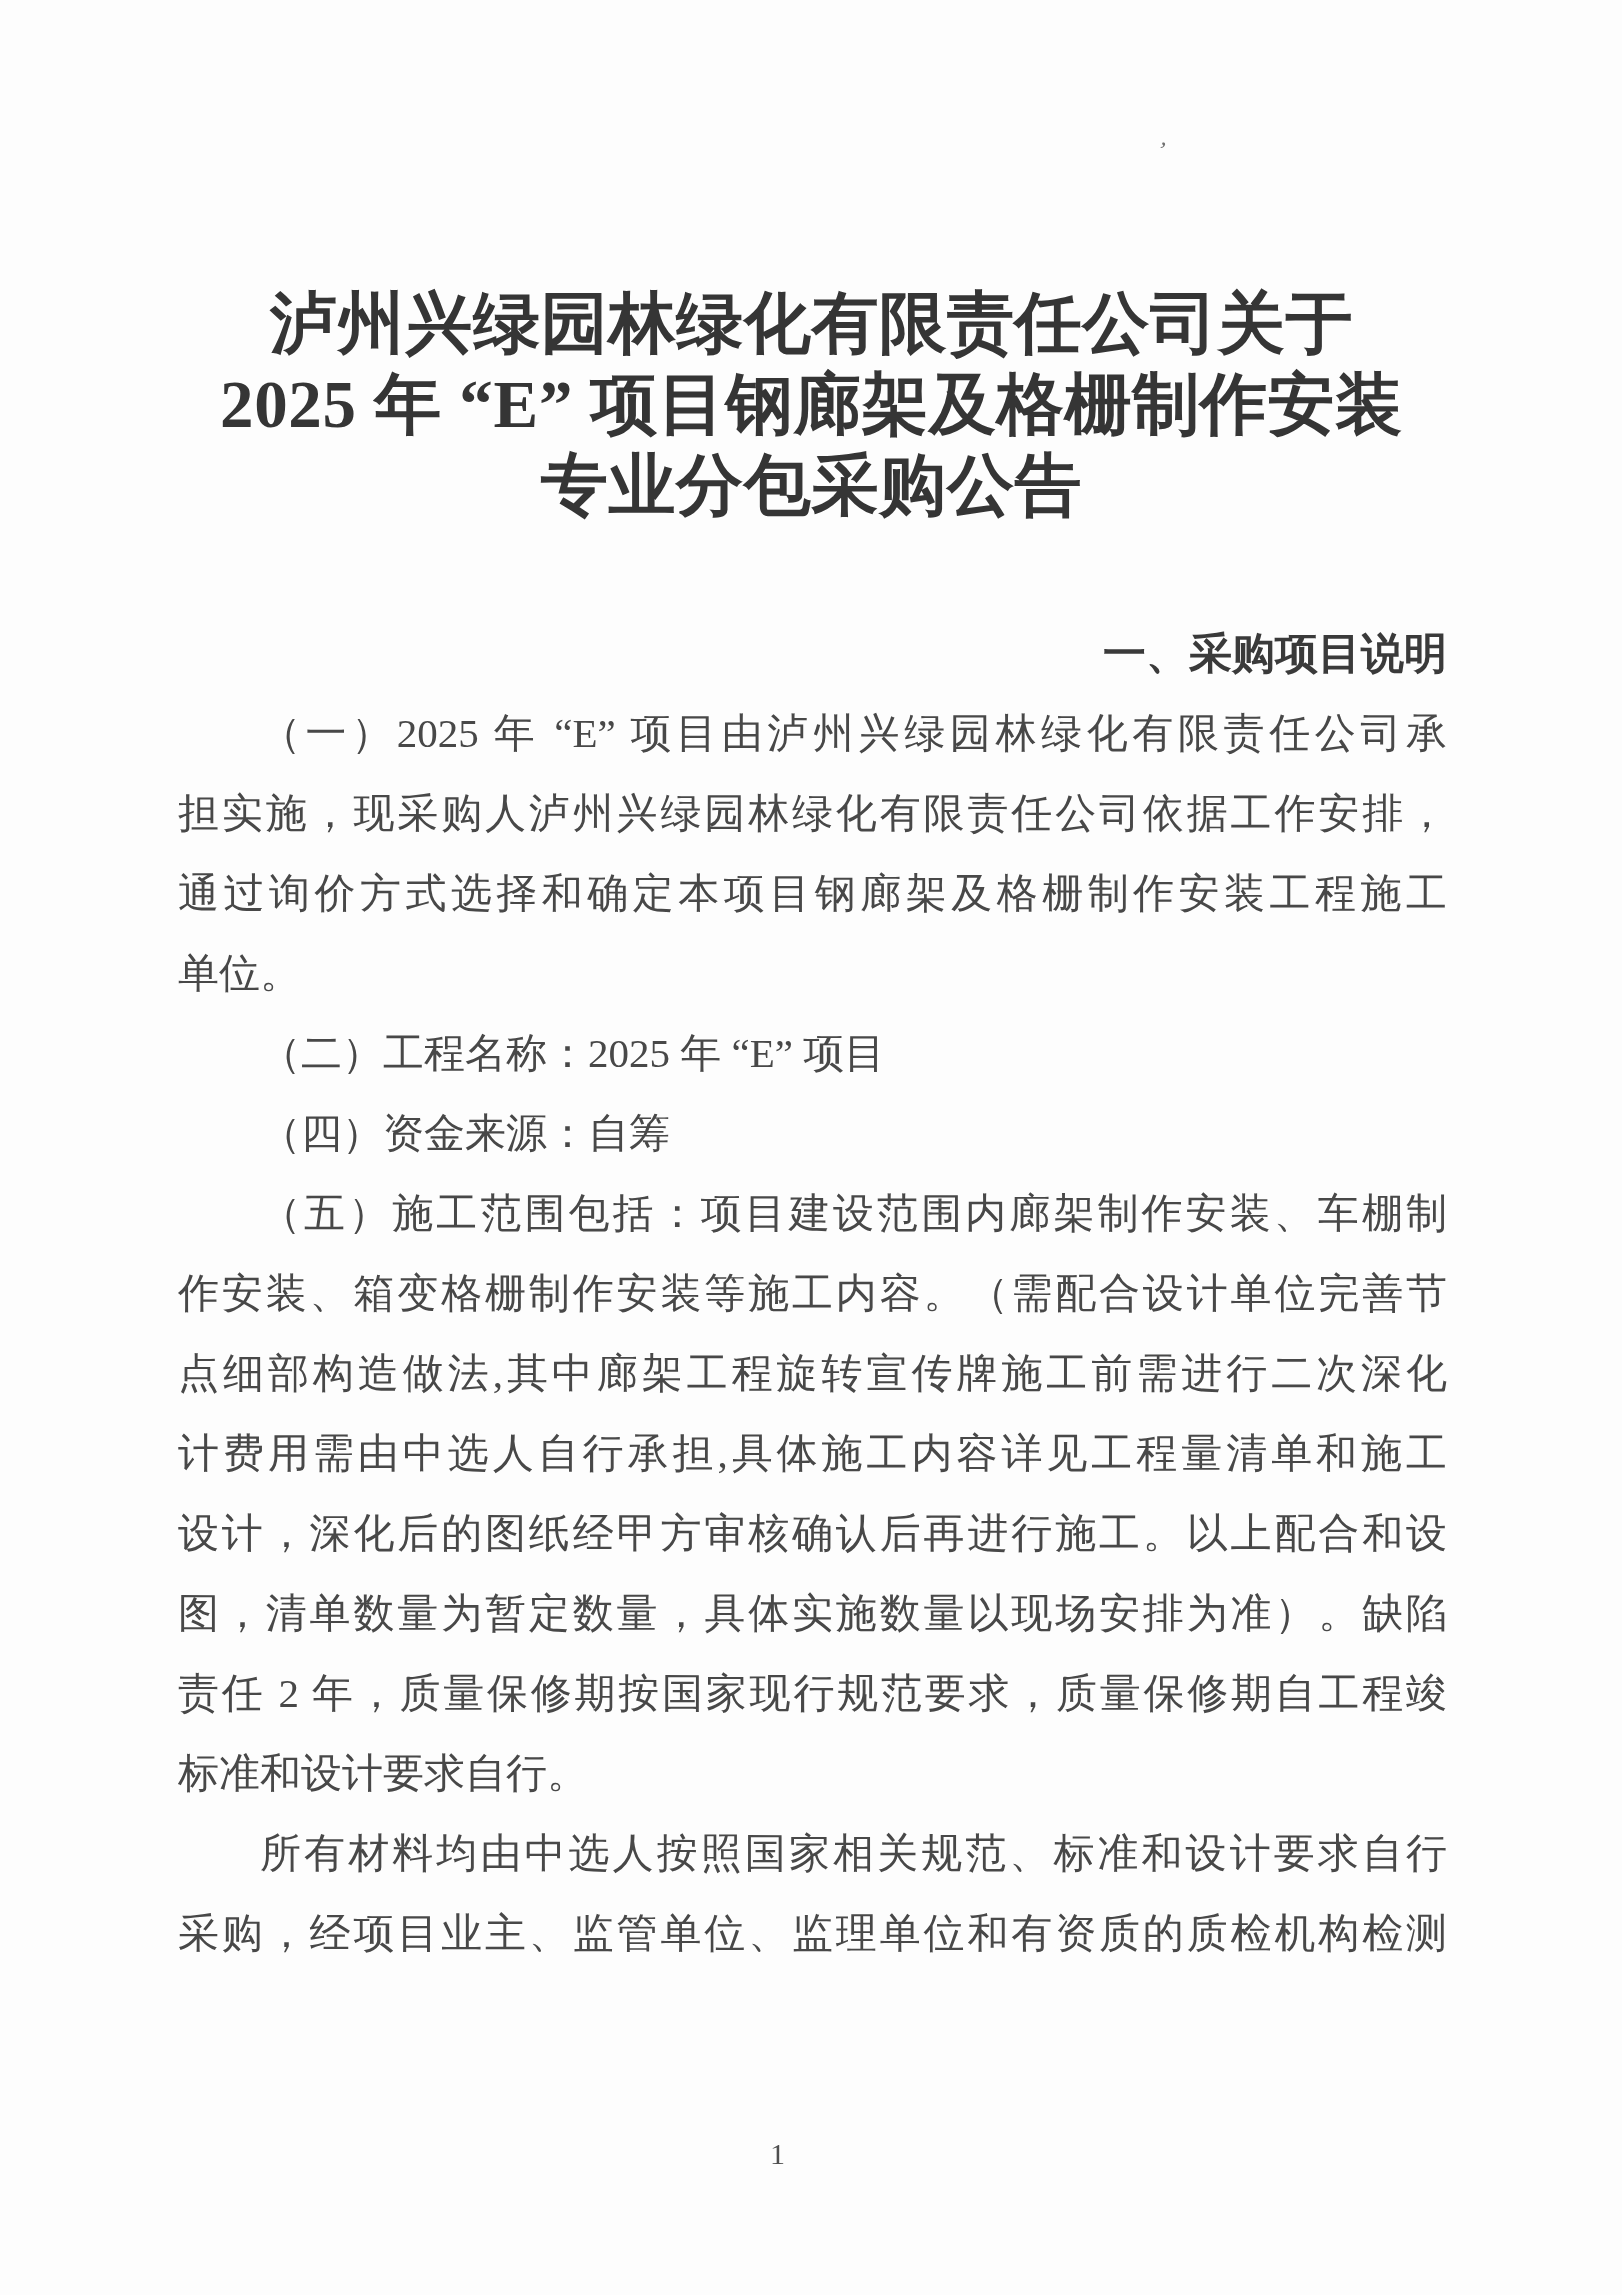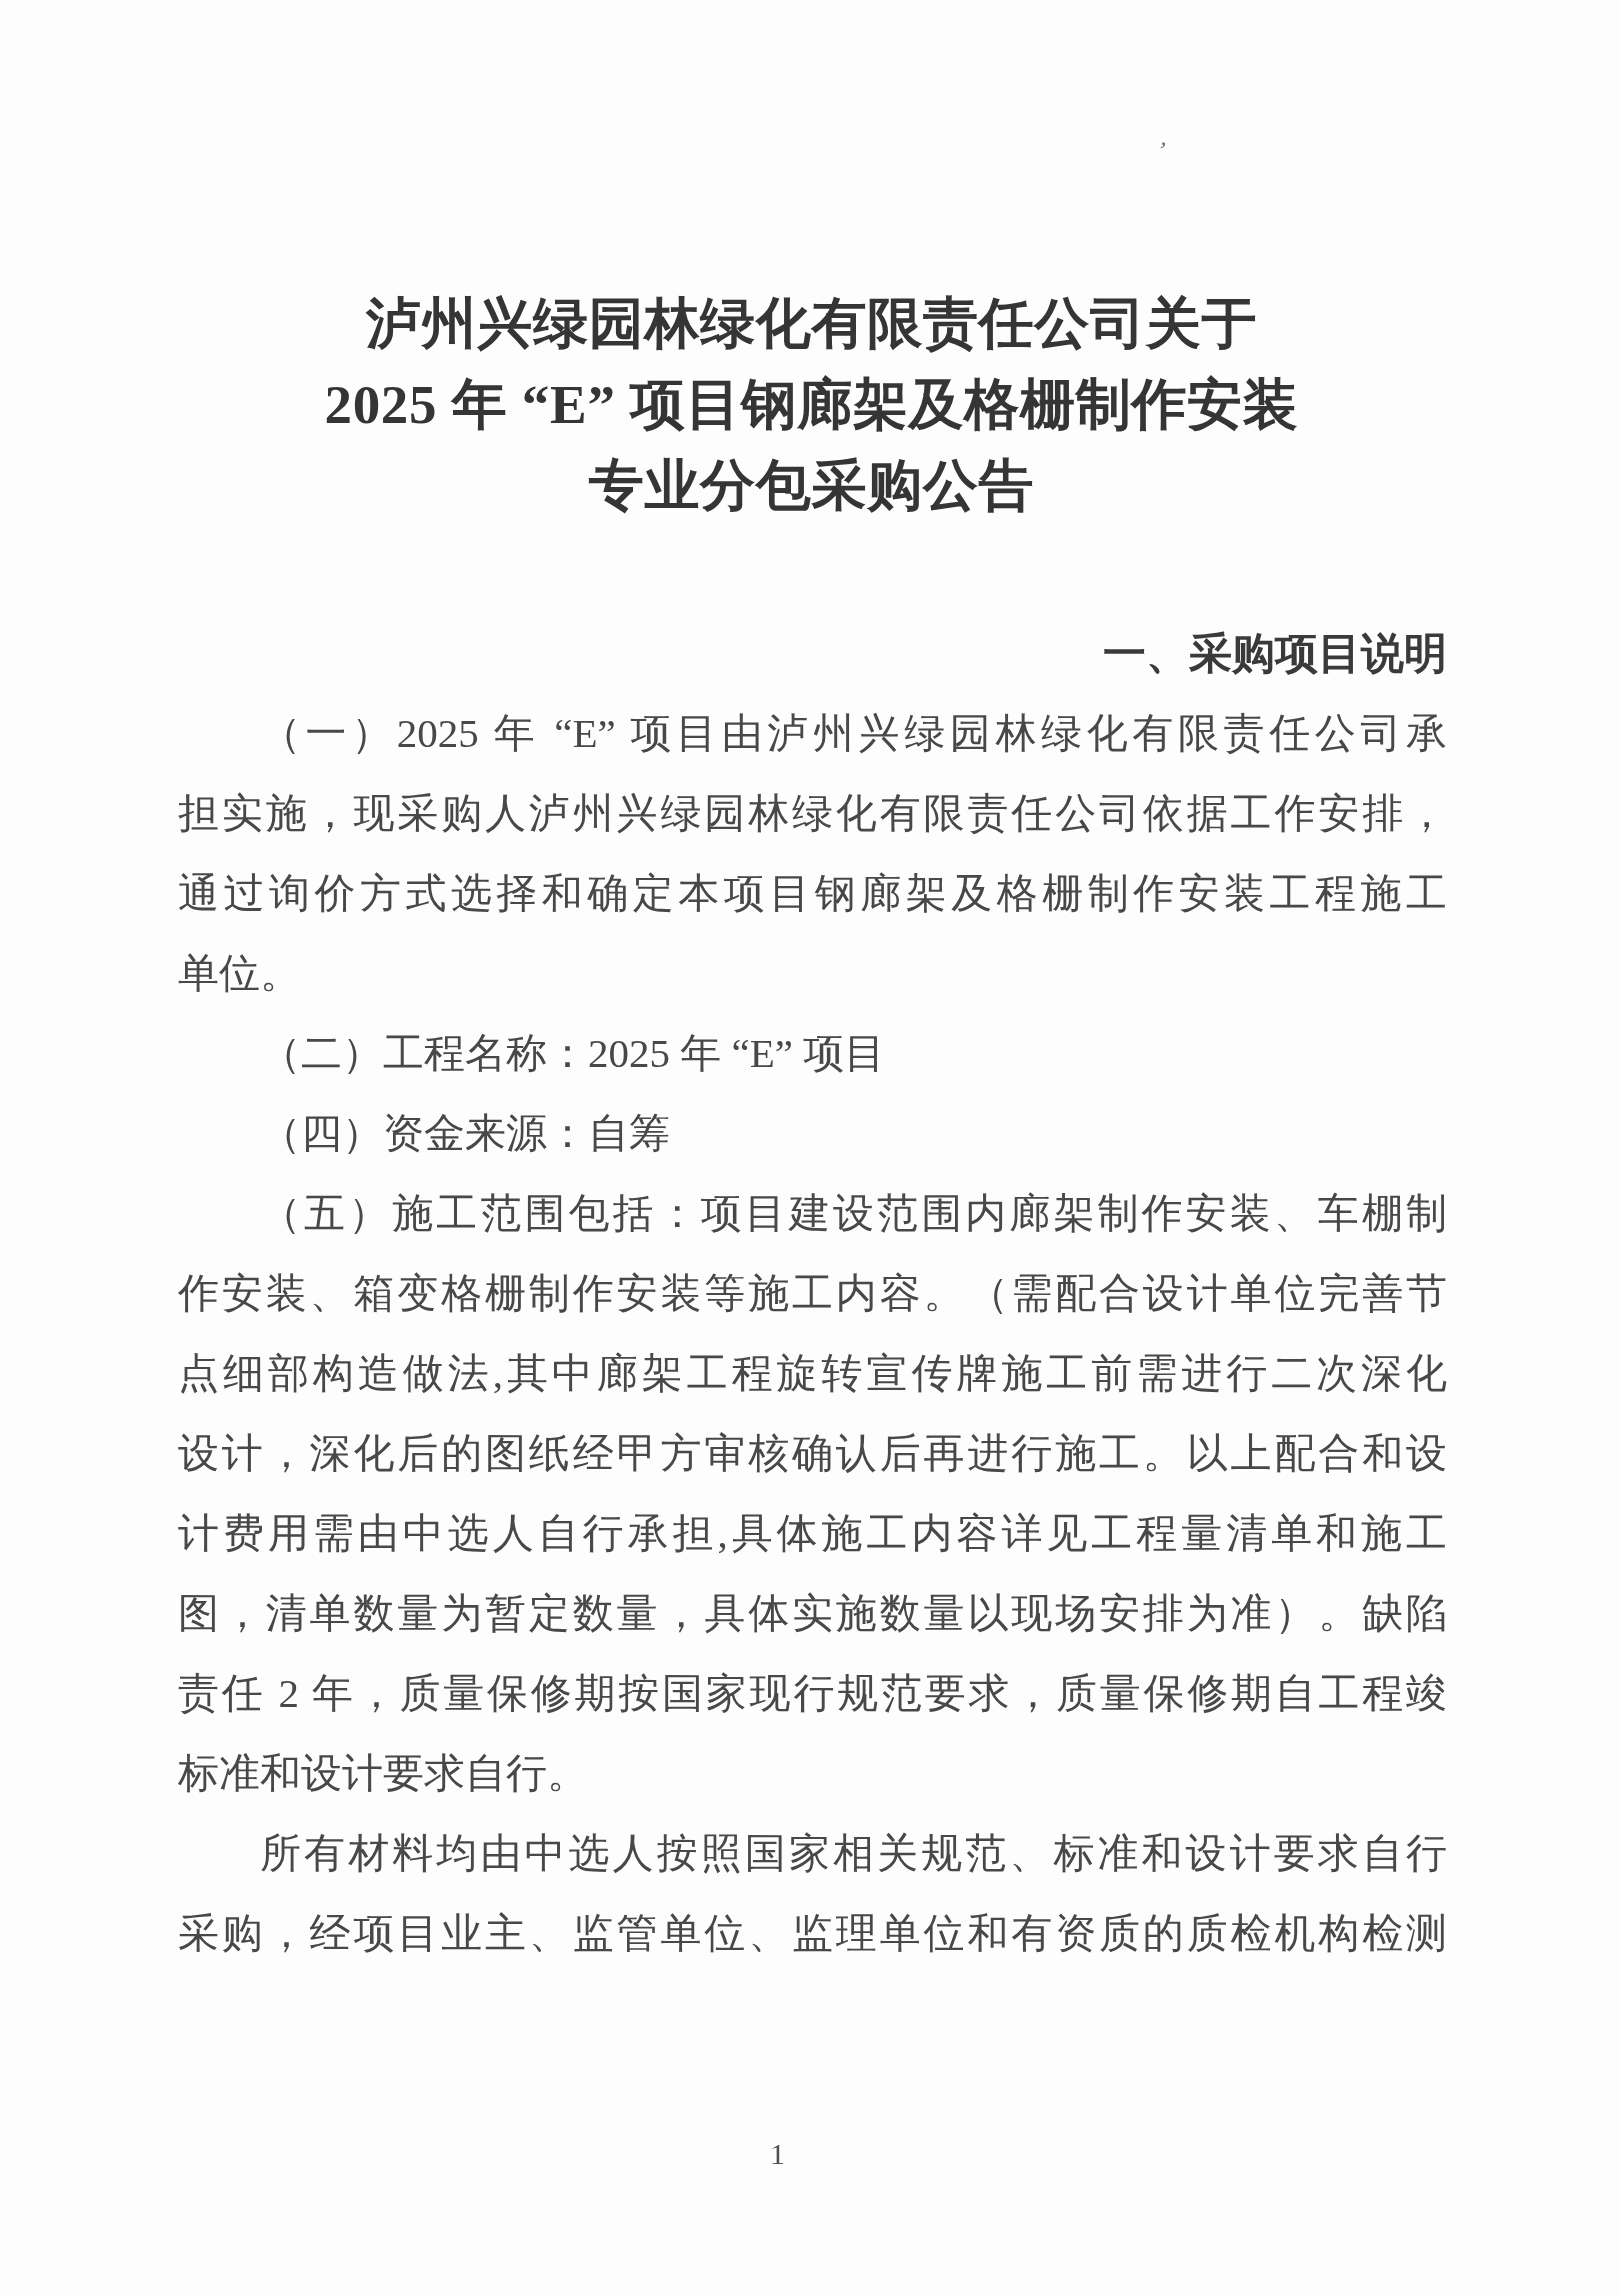--- a/index.html
+++ b/index.html
@@ -24,21 +24,21 @@
     transform: rotate(14deg);
     line-height: 1;
   }
   
   .title {
     position: absolute;
     top: 283px; left: 0;
     width: 1623px;
     text-align: center;
     font-weight: 700;
-    font-size: 55px;
+    font-size: 67px;
     line-height: 81px;
     color: #353535;
     letter-spacing: 0.7px;
   }
   
   .body-col {
     position: absolute;
     top: 613px; left: 178px;
     width: 1269px;
     font-size: 41px;
@@ -100,23 +100,23 @@
 
 
         <div class="line indent">（四）资金来源：自筹</div>
 
         <div class="line indent stretch">（五）施工范围包括：项目建设范围内廊架制作安装、车棚制</div>
 
         <div class="line stretch">作安装、箱变格栅制作安装等施工内容。（需配合设计单位完善节</div>
 
         <div class="line stretch">点细部构造做法,其中廊架工程旋转宣传牌施工前需进行二次深化</div>
 
+        <div class="line stretch">计费用需由中选人自行承担,具体施工内容详见工程量清单和施工</div>
+
         <div class="line stretch">设计，深化后的图纸经甲方审核确认后再进行施工。以上配合和设</div>
-
-        <div class="line stretch">计费用需由中选人自行承担,具体施工内容详见工程量清单和施工</div>
 
         <div class="line stretch">图，清单数量为暂定数量，具体实施数量以现场安排为准）。缺陷</div>
 
         <div class="line stretch">责任 2 年，质量保修期按国家现行规范要求，质量保修期自工程竣</div>
 
         <div class="line">标准和设计要求自行。</div>
 
         <div class="line indent stretch">所有材料均由中选人按照国家相关规范、标准和设计要求自行</div>
 
         <div class="line stretch">采购，经项目业主、监管单位、监理单位和有资质的质检机构检测</div>

